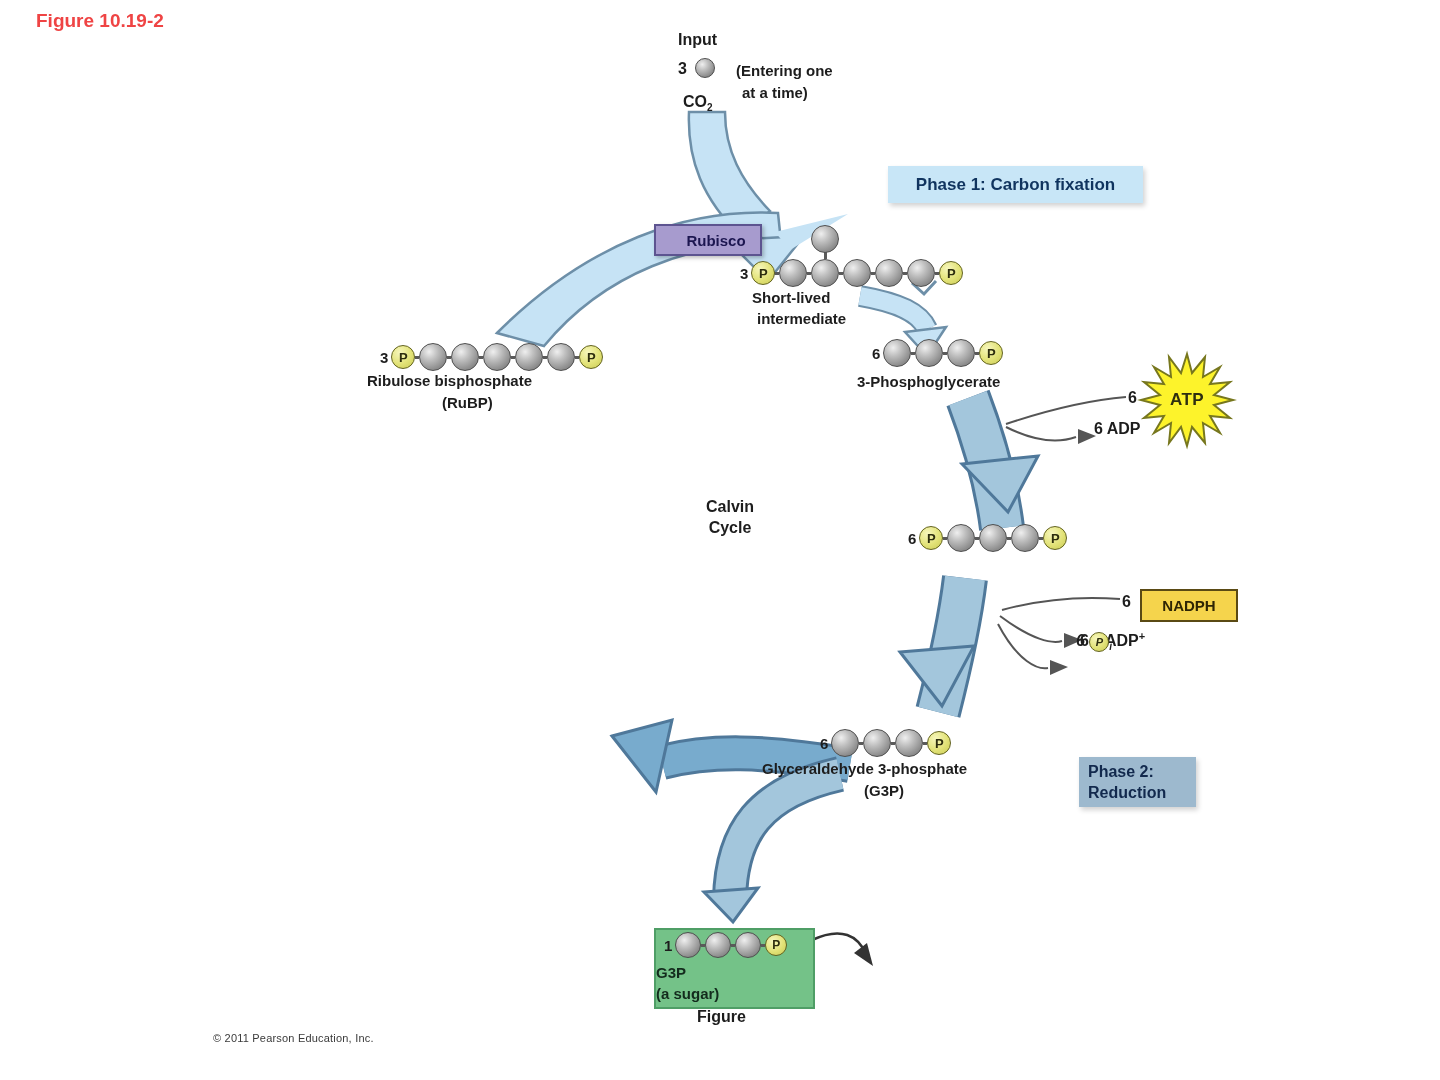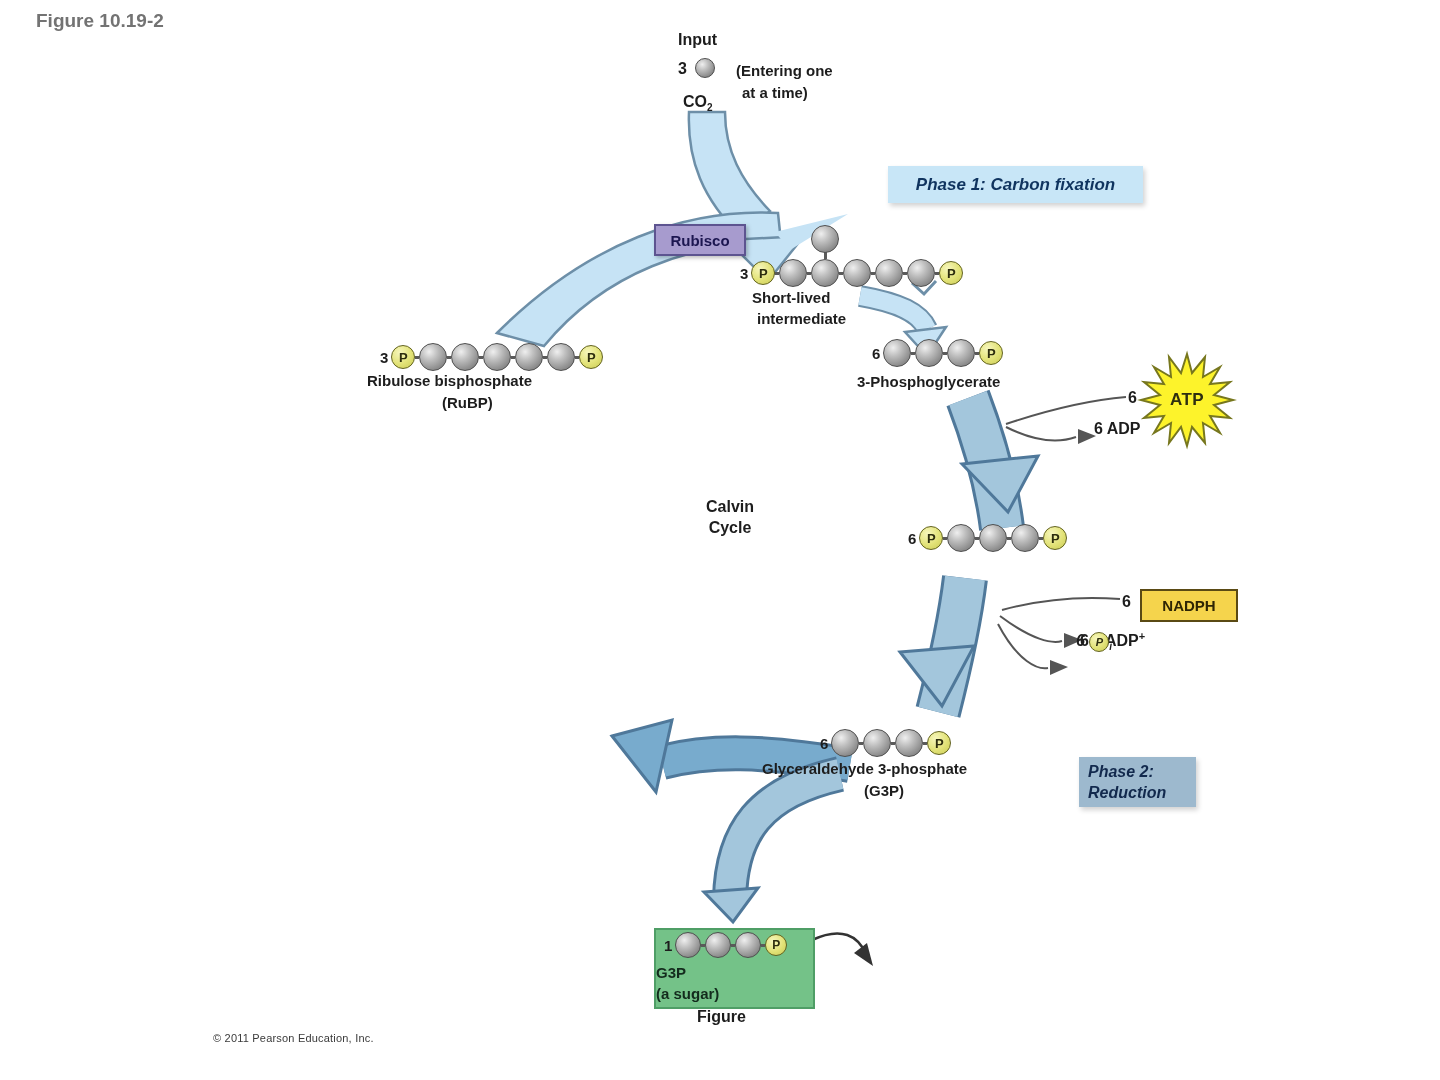--- a/index.html
+++ b/index.html
@@ -2,30 +2,30 @@
 <html style="--text: #1d1d1d; --phase1-bg: #c8e6f7; --phase1-text: #10345f; --phase2-bg: #9db9ce; --phase2-text: #12294d; --rubisco-bg: #a79bce; --rubisco-border: #5d5490; --rubisco-text: #1c1650; --nadph-bg: #f5d44c; --nadph-border: #5a4a14; --nadph-text: #2e2504; --atp-fill: #fdf32b; --atp-border: #77771e; --atp-text: #2e2e10; --green-bg: #74c288; --green-border: #4f9e66; --arrow-light: #c6e3f5; --arrow-light-border: #6d8fa8; --arrow-steel: #a3c6dc; --arrow-steel-dark: #4f789a; --arrow-steel2: #78abcd; --p-border: #63631f; --line: #555555;"><head>
 <meta charset="utf-8">
 <style>
   html,body{margin:0;padding:0;background:#fff;}
   #stage{position:relative;width:1440px;height:1080px;background:#ffffff;overflow:hidden;
          font-family:"Liberation Sans",sans-serif;}
   #arrows{position:absolute;left:0;top:0;z-index:1;}
   .abs{position:absolute;z-index:2;white-space:nowrap;}
   .lbl{font-weight:bold;font-size:15px;color:var(--text);}
   .big{font-size:16px;}
-  .figlabel{font-size:19px;font-weight:600;color:#737373;}
+  .figlabel{font-size:19px;font-weight:600;color:#ef4444;}
   .copy{font-size:11px;color:#3a3a3a;letter-spacing:.2px;}
   .phasebox{display:flex;align-items:center;justify-content:center;text-align:center;
-            font-weight:bold;box-shadow:2px 3px 5px rgba(0,0,0,.18);font-style:italic;}
+            font-weight:bold;box-shadow:2px 3px 5px rgba(0,0,0,.18);}
   .phase1{background:var(--phase1-bg);color:var(--phase1-text);font-size:17px;}
   .phase2{background:var(--phase2-bg);color:var(--phase2-text);font-size:16px;
           flex-direction:column;line-height:21px;align-items:flex-start;padding-left:9px;}
   .rubisco{background:var(--rubisco-bg);border:2px solid var(--rubisco-border);
            color:var(--rubisco-text);font-size:15px;font-weight:bold;display:flex;
-           align-items:center;justify-content:center;box-shadow:2px 2px 4px rgba(0,0,0,.25);}
+           align-items:center;justify-content:center;box-shadow:2px 2px 4px rgba(0,0,0,.25);padding-left:16px;}
   .nadphbox{background:var(--nadph-bg);border:2px solid var(--nadph-border);
             color:var(--nadph-text);font-size:15px;font-weight:bold;display:flex;
             align-items:center;justify-content:center;}
   .greenbox{background:var(--green-bg);border:2px solid var(--green-border);
             color:#12251a;}
   .greenbox .gtxt{font-weight:bold;font-size:15px;color:#132b1d;line-height:21px;}
   .mol{display:flex;align-items:center;gap:3px;z-index:3;}
   .mprefix{font-weight:bold;font-size:15px;color:var(--text);}
   .chain{position:relative;display:inline-flex;align-items:center;}
   .mc{border-radius:50%;flex:none;

